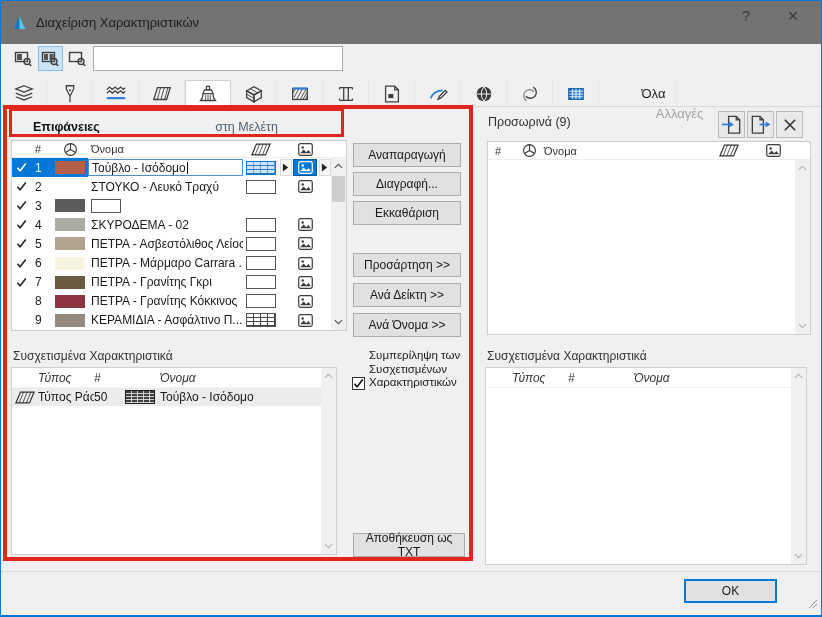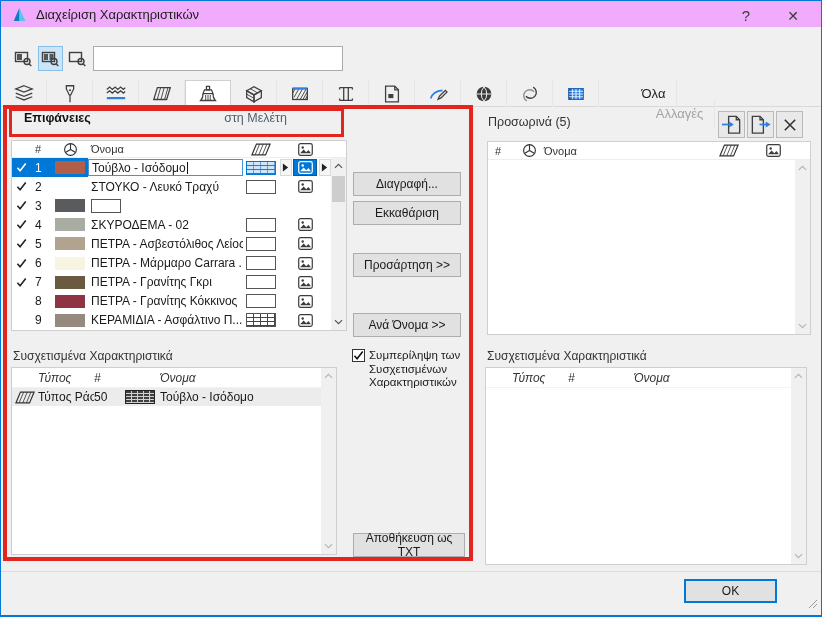--- a/index.html
+++ b/index.html
@@ -4,41 +4,41 @@
 <style>
   * { box-sizing: border-box; }
   html,body { margin:0; padding:0; background:#fff; }
   body { font-family:"Liberation Sans", sans-serif; }
   .window {
     position:relative; width:822px; height:617px;
     border:1px solid #0078d7; border-bottom:2px solid #0078d7;
     background:#f0f0f0; overflow:hidden;
   }
   
-  .titlebar { position:absolute; left:0; top:0; width:100%; height:26px; background:#f0abfc; display:flex; align-items:center; }
+  .titlebar { position:absolute; left:0; top:0; width:100%; height:43px; background:#737373; display:flex; align-items:center; }
   .titlebar .logo { width:17px; height:17px; margin:0 8px 0 10px; display:inline-flex; }
   .titlebar .title { font-size:13px; color:#1d1d1d; }
   .tb-btn { position:absolute; top:0; width:34px; height:29px; display:flex; align-items:center; justify-content:center; font-size:15px; color:#3b3b3b; cursor:default; }
   .tb-help { left:728px; }
   .tb-close { left:775px; font-size:14px; }
   
   .sbtn { position:absolute; width:25px; height:25px; top:45px; display:flex; align-items:center; justify-content:center; background:#f0f0f0; border:1px solid #f0f0f0; }
   .sbtn.sel { background:#cce4f7; border:1px solid #88bfe8; }
   .search-input { position:absolute; left:92px; top:45px; width:250px; height:25px; border:1px solid #ababab; background:#fff; font-size:12px; padding:0 5px; font-family:inherit; }
   
   .tabbar { position:absolute; left:0; top:79px; width:100%; height:27px; border-bottom:1px solid #d9d9d9; }
   .tab { position:absolute; top:0; height:27px; display:flex; align-items:center; justify-content:center; border-right:1px solid #e6e6e6; }
   .tab.icon-tab { width:46px; }
   .tab.sel-tab { background:#fff; border:1px solid #d0d0d0; border-bottom:none; height:28px; z-index:2; }
   .tab.text-tab { font-size:13px; color:#1d1d1d; padding:0 10px; }
   .tab.disabled { color:#a3a3a3;margin-top:20px; }
   
   .red-outer { position:absolute; left:2px; top:104px; width:470px; height:456px; border:4px solid #e2251f; z-index:30; pointer-events:none; }
   .red-inner { position:absolute; left:8px; top:107px; width:335px; height:29px; border:3px solid #e2251f; z-index:31; pointer-events:none; }
-  .panel-header { position:absolute; left:11px; top:110px; width:287px; height:23px; display:flex; align-items:flex-start; justify-content:space-between; padding:0 12px; }
+  .panel-header { position:absolute; left:11px; top:110px; width:287px; height:23px; display:flex; align-items:flex-end; justify-content:space-between; padding:0 21px; }
   .panel-header .ph-title { font-size:12.5px; font-weight:bold; color:#111; }
   .panel-header .ph-scope { font-size:12.5px; color:#52616e; }
   
   .list { position:absolute; background:#fff; border:1px solid #cfcfcf; }
   .main-list { left:10px; top:139px; width:336px; height:191px; }
   .lhead { display:flex; align-items:center; height:17px; border-bottom:1px solid #ededed; font-size:11px; color:#333; }
   .lrows { display:flex; flex-direction:column; position:absolute; top:17px; bottom:0; left:0; right:15px; }
   .lrow { flex:1; display:flex; align-items:center; font-size:12px; color:#1a1a1a; }
   .c-check { width:18px; display:flex; justify-content:center; color:#222; }
   .c-idx  { width:22px; padding-left:5px; }
@@ -70,21 +70,21 @@
   .ahead { display:flex; align-items:center; height:20px; font-size:12px; color:#333; border-bottom:1px solid #f2f2f2;font-style:italic; }
   .arow { display:flex; align-items:center; height:18px; font-size:12px; color:#1a1a1a; background:#ececec; }
   .a-icon { width:26px; display:flex; justify-content:center; }
   .a-type { width:56px; white-space:nowrap; overflow:hidden; }
   .a-idx { width:26px; }
   .a-sw { width:40px; display:flex; justify-content:center; }
   .a-name { flex:1; white-space:nowrap; overflow:hidden; }
   
   .btn { position:absolute; background:#e1e1e1; border:1px solid #adadad; font-size:12px; color:#1a1a1a; display:flex; align-items:center; justify-content:center; font-family:inherit; }
   .btn.default { border:2px solid #0078d7; }
-  .chk-row { position:absolute; left:351px; top:348px; width:114px; display:flex; align-items:flex-start; }
+  .chk-row { position:absolute; left:351px; top:348px; width:114px; display:flex; align-items:flex-end; }
   .chk { width:13px; height:13px; border:1px solid #333; background:#fff; display:flex; align-items:center; justify-content:center; color:#111; flex:none; margin-right:4px; }
   .chk-label { font-size:11.5px; line-height:13.5px; color:#1a1a1a; }
   
   .rp-title { position:absolute; left:487px; top:114px; font-size:12.5px; color:#333; }
   .rp-btn { position:absolute; top:110px; width:27px; height:27px; background:#e9e9e9; border:1px solid #bababa; display:flex; align-items:center; justify-content:center; }
   .rhead { display:flex; align-items:center; height:18px; font-size:11px; color:#333; border-bottom:1px solid #ededed; }
   .r-idx { width:26px; padding-left:7px; }
   .r-globe { width:30px; display:flex; justify-content:center; }
   .r-name { flex:1; }
   .r-hatch { width:44px; display:flex; justify-content:center; }
@@ -623,37 +623,39 @@
       <div class="vs-btn light" style="bottom:0">
           <span class="ic">
             <svg width="9" height="6" viewBox="0 0 10 6">
               <path d="M1 1l4 3.8L9 1" fill="none" stroke="currentColor" stroke-width="1.3"></path>
             </svg>
           </span>
         </div>
     </div>
   </div>
 
+  <button class="btn" style="left:352px; top:142px; width:108px; height:24px;">Αναπαραγωγή</button>
   <button class="btn" style="left:352px; top:171px; width:108px; height:24px;">Διαγραφή...</button>
   <button class="btn" style="left:352px; top:252px; width:108px; height:24px;">Προσάρτηση &gt;&gt;</button>
   <button class="btn" style="left:352px; top:200px; width:108px; height:24px;">Εκκαθάριση</button>
+  <button class="btn" style="left:352px; top:282px; width:108px; height:24px;">Ανά Δείκτη &gt;&gt;</button>
   <button class="btn" style="left:352px; top:312px; width:108px; height:24px;">Ανά Όνομα &gt;&gt;</button>
   <div class="chk-row">
     <span class="chk">
         <span class="ic">
           <svg width="11" height="11" viewBox="0 0 14 14">
             <path d="M1.8 7.2l3.4 4L12.4 2" fill="none" stroke="currentColor" stroke-width="2"></path>
           </svg>
         </span>
       </span>
     <span class="chk-label">Συμπερίληψη των Συσχετισμένων Χαρακτηριστικών</span>
   </div>
   <button class="btn" style="left:352px; top:532px; width:112px; height:24px;">Αποθήκευση ως TXT</button>
 
-  <div class="rp-title">Προσωρινά (5)</div>
+  <div class="rp-title">Προσωρινά (9)</div>
   <div class="rp-btn" style="left:717px;">
       <span class="ic">
         <svg width="23" height="23" viewBox="0 0 24 24">
           <path d="M9 3.5h8l3.5 3.5v14H9z" stroke="#404040" stroke-width="1.4" fill="none"></path>
           <path d="M17 3.5V7h3.5" stroke="#404040" stroke-width="1.4" fill="none"></path>
           <path d="M2 12h9" stroke="#2f7fe0" stroke-width="1.8" fill="none"></path>
           <path d="M9.5 8.8L14.5 12l-5 3.2z" fill="#2f7fe0"></path>
         </svg>
       </span>
     </div>

